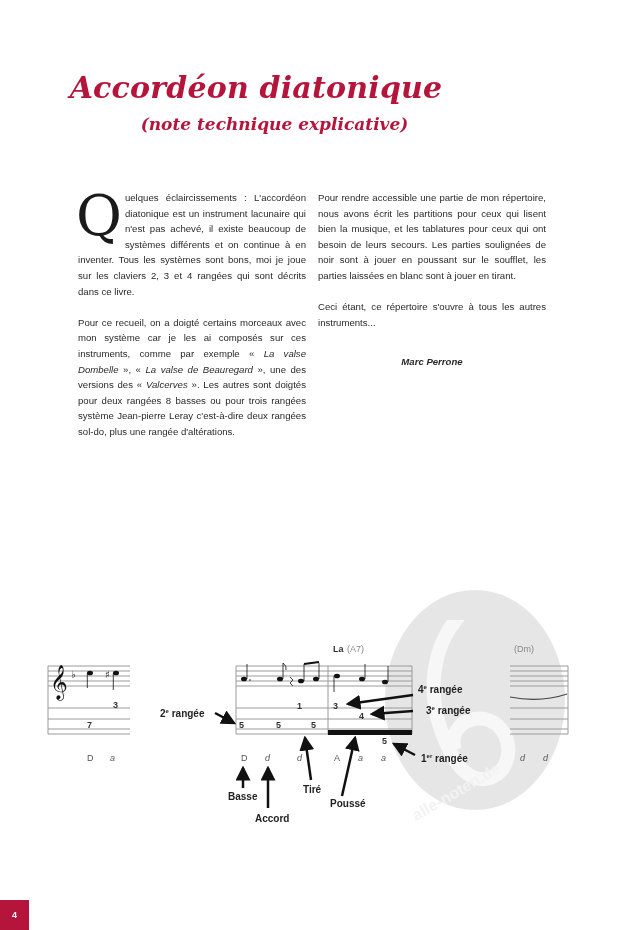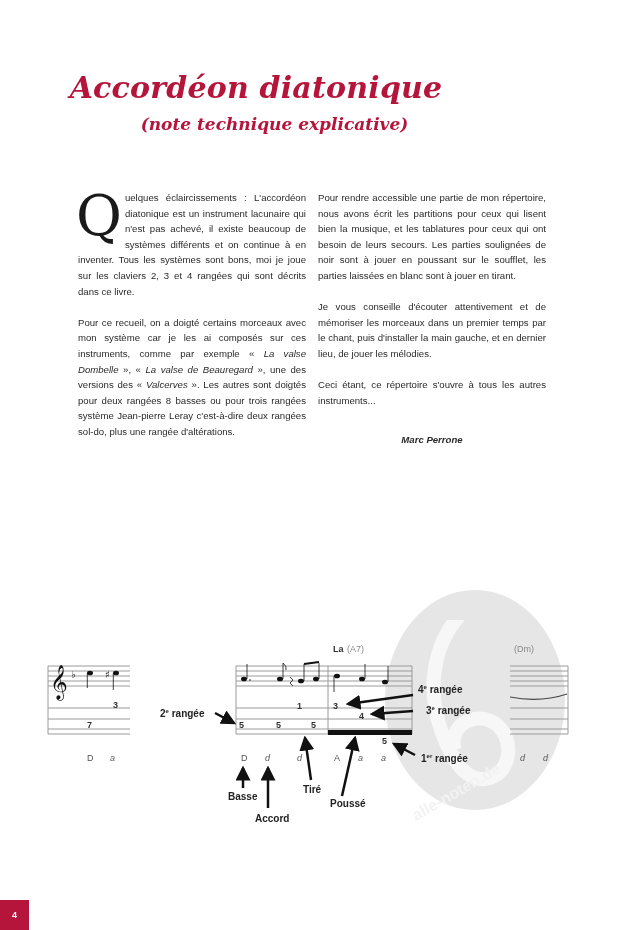--- a/index.html
+++ b/index.html
@@ -35,21 +35,20 @@
 <div class="title">Accordéon diatonique</div>
 <div class="subtitle">(note technique explicative)</div>
 
 <div class="col col-left">
   <p><span class="dropcap">Q</span><span>uelques éclaircissements : L'accordéon diatonique est un instrument lacunaire qui n'est pas achevé, il existe beaucoup de systèmes différents et on continue à en inventer. Tous les systèmes sont bons, moi je joue sur les claviers 2, 3 et 4 rangées qui sont décrits dans ce livre.</span></p>
   <p>Pour ce recueil, on a doigté certains morceaux avec mon système car je les ai composés sur ces instruments, comme par exemple « <i>La valse Dombelle</i> », « <i>La valse de Beauregard</i> », une des versions des « <i>Valcerves</i> ». Les autres sont doigtés pour deux rangées 8 basses ou pour trois rangées système Jean-pierre Leray c'est-à-dire deux rangées sol-do, plus une rangée d'altérations.</p>
 </div>
 
 <div class="col col-right">
   <p>Pour rendre accessible une partie de mon répertoire, nous avons écrit les partitions pour ceux qui lisent bien la musique, et les tablatures pour ceux qui ont besoin de leurs secours. Les parties soulignées de noir sont à jouer en poussant sur le soufflet, les parties laissées en blanc sont à jouer en tirant.</p>
-  <p>Je vous conseille d'écouter attentivement et de mémoriser les morceaux dans un premier temps par le chant, puis d'installer la main gauche, et en dernier lieu, de jouer les mélodies.</p>
   <p>Ceci étant, ce répertoire s'ouvre à tous les autres instruments...</p>
   <div class="signature">Marc Perrone</div>
 </div>
 
 <div class="watermark"></div>
 
 <svg class="music" width="640" height="240" viewBox="0 620 640 240">
 
   <path d="M470 605 C430 640 420 700 455 760 C480 800 520 770 505 735 C490 705 445 720 455 750" stroke="#f7f7f7" stroke-width="14" fill="none"></path>
 

